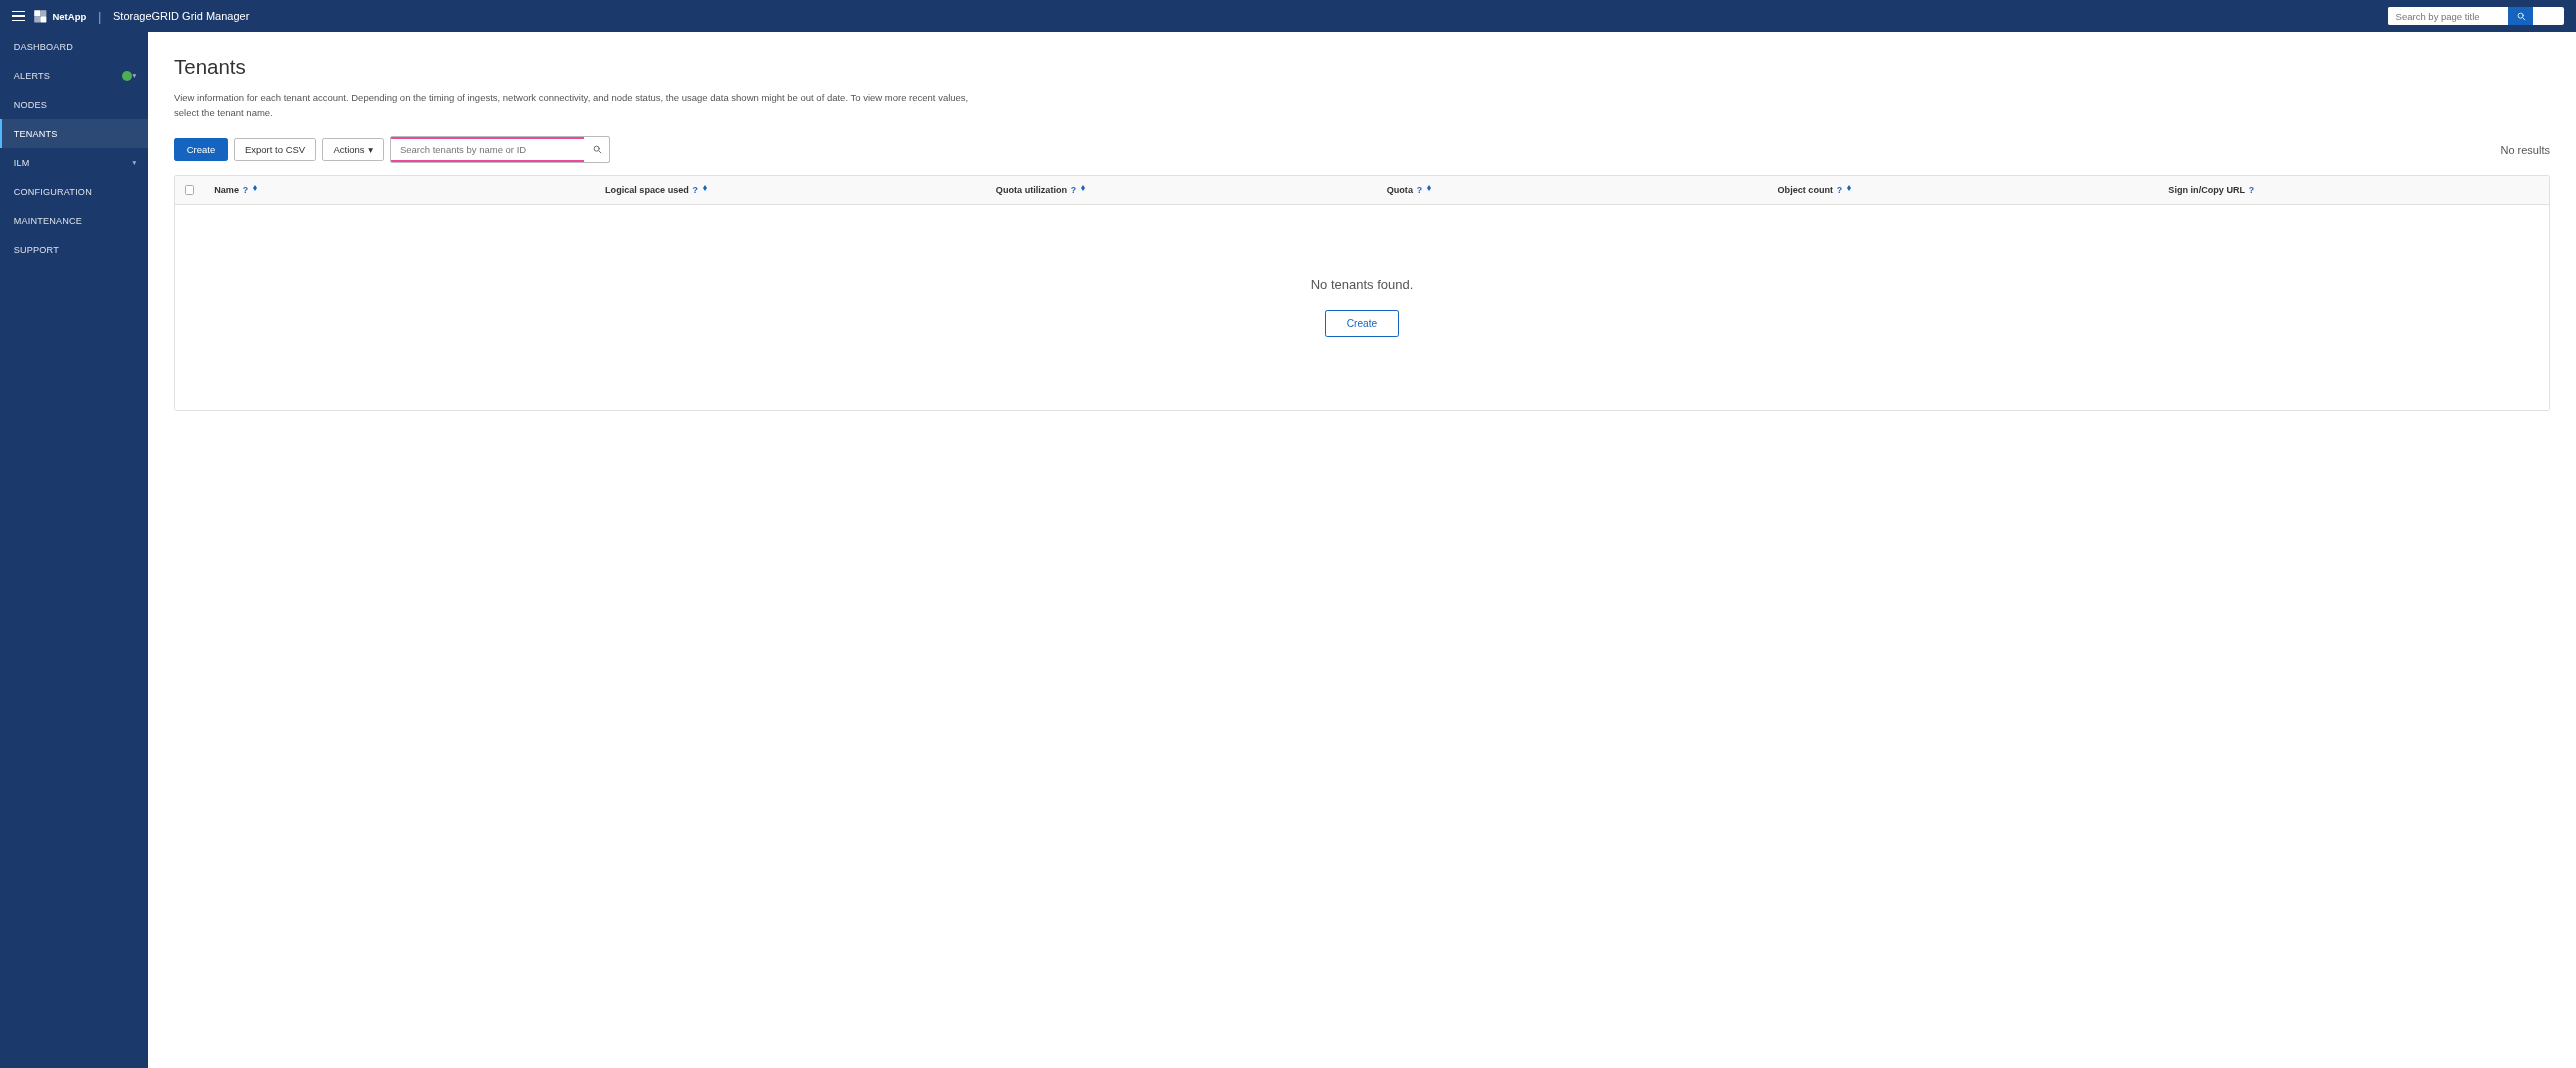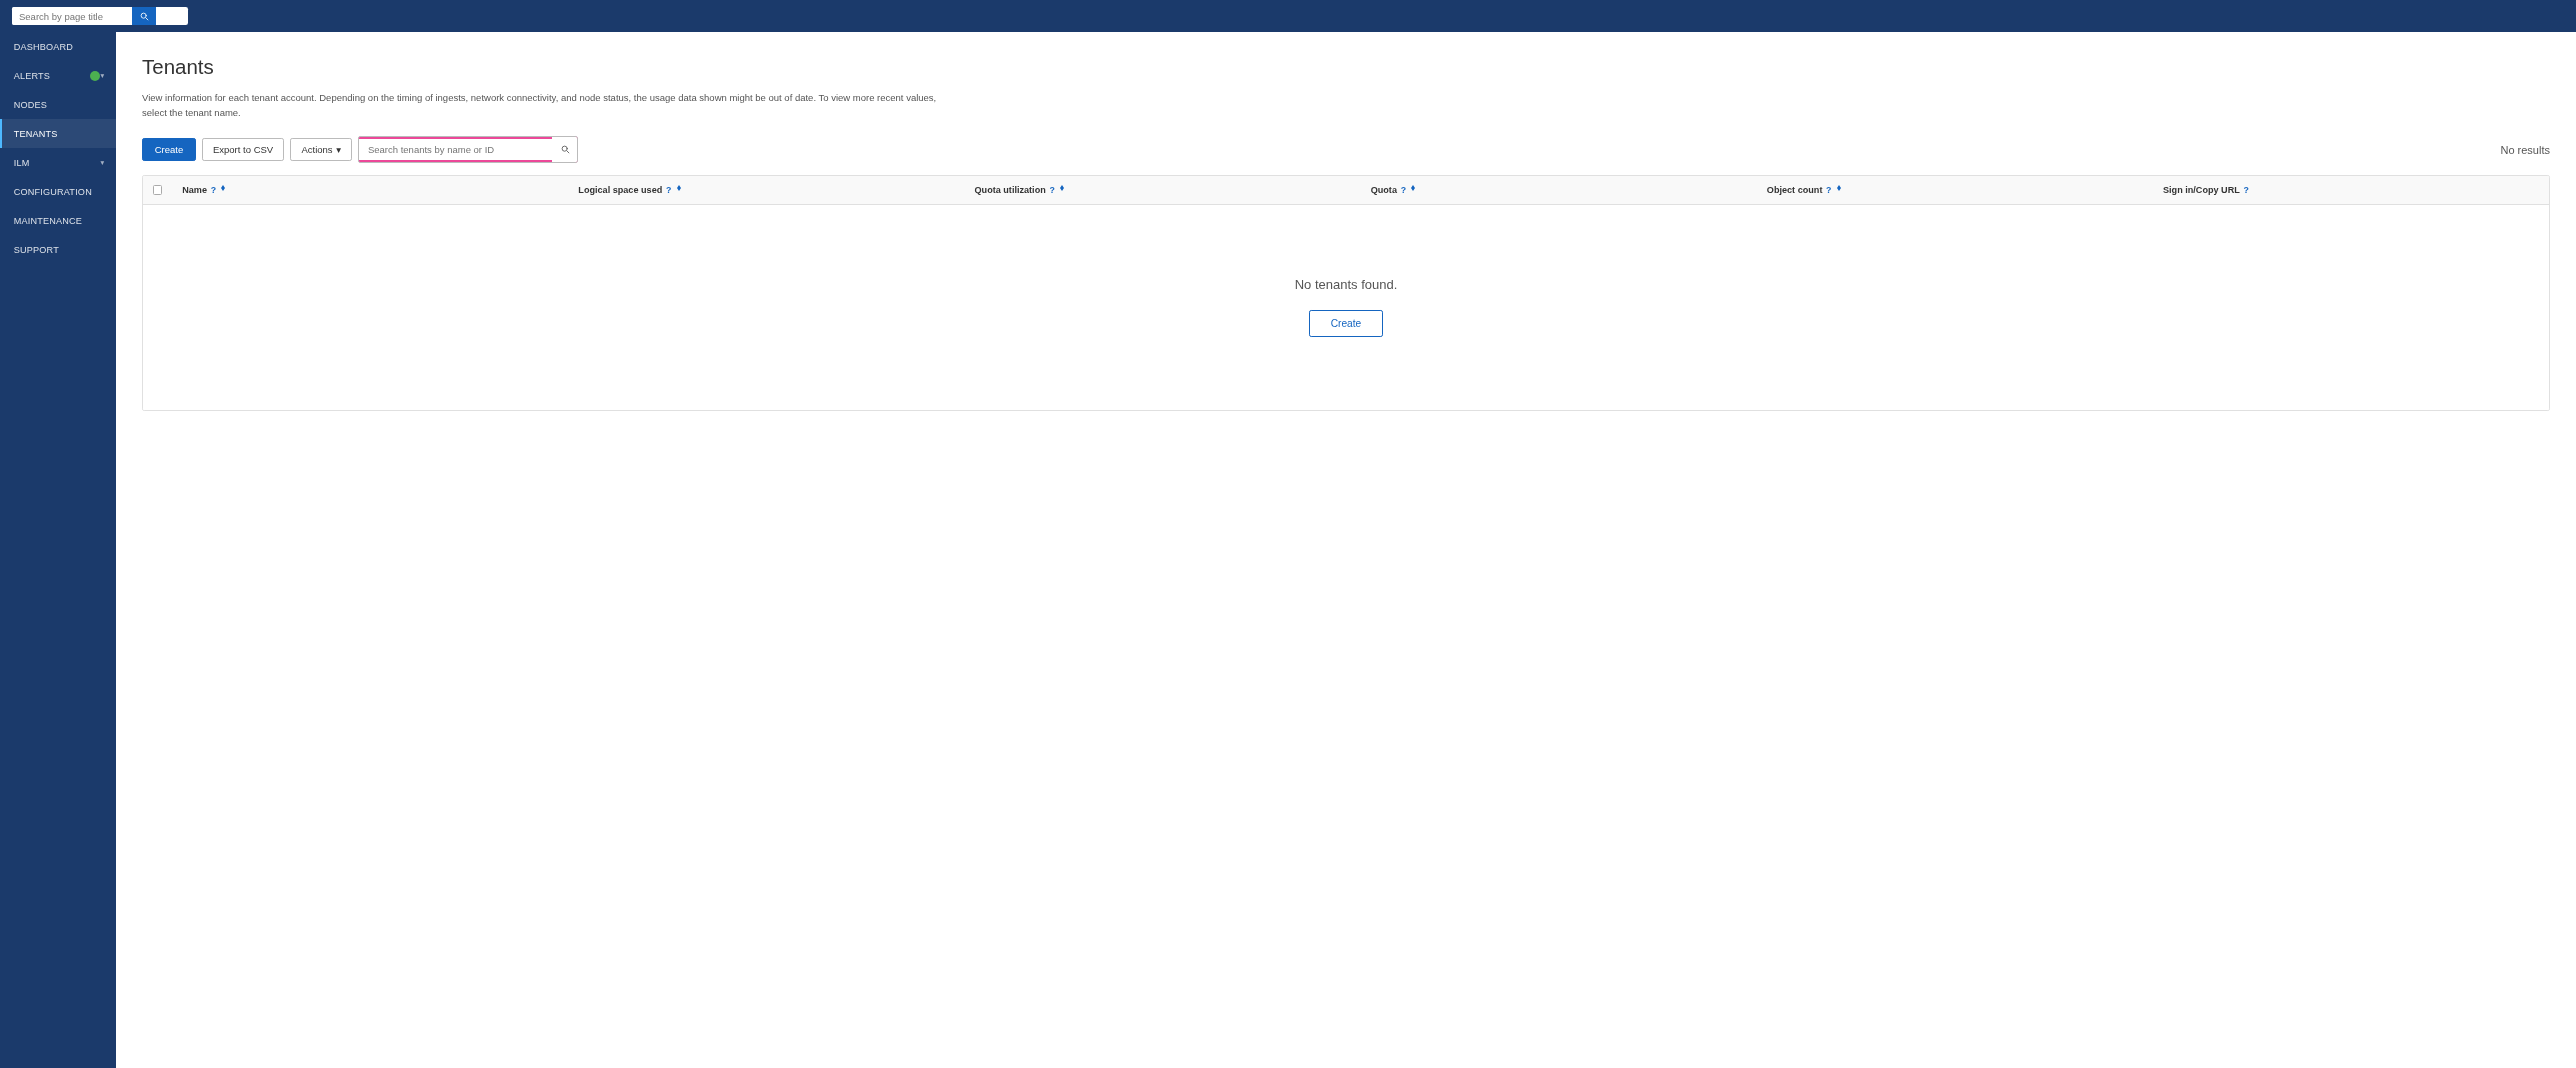--- a/index.html
+++ b/index.html
@@ -86,21 +86,21 @@
     
     .layout {
       display: flex;
       flex: 1;
       overflow: hidden;
     }
 
     
     .sidebar {
       background: #1b3a6b;
-      width: 116px;
+      width: 148px;
       flex-shrink: 0;
       display: flex;
       flex-direction: column;
       overflow-y: auto;
     }
     .sidebar-item {
       color: rgba(255,255,255,0.85);
       padding: 9.5px 11.7px;
       cursor: pointer;
       font-size: 9.1px;
@@ -292,20 +292,38 @@
       height: 10.2px;
       border: 0.7px solid #aaa;
       border-radius: 1.5px;
       background: white;
     }
   </style>
 </head>
 <body>
 
 <nav class="top-nav">
+  <div class="top-nav-left">
+    <div class="hamburger-icon">
+      <span></span>
+        <span></span>
+        <span></span>
+    </div>
+    <div class="netapp-logo">
+      <svg class="netapp-logo-icon" viewBox="0 0 24 24" fill="white" xmlns="http://www.w3.org/2000/svg">
+        <rect width="10" height="10" x="2" y="2" rx="1"></rect>
+        <rect width="10" height="10" x="12" y="2" rx="1" opacity="0.6"></rect>
+        <rect width="10" height="10" x="2" y="12" rx="1" opacity="0.6"></rect>
+        <rect width="10" height="10" x="12" y="12" rx="1"></rect>
+      </svg>
+      <span>NetApp</span>
+    </div>
+    <span class="nav-divider">|</span>
+    <span class="app-title">StorageGRID Grid Manager</span>
+  </div>
   <div class="search-bar-wrapper">
     <input class="search-bar-input" type="text" placeholder="Search by page title" style="">
     <button class="search-bar-btn">
       <svg width="10.2" height="10.2" viewBox="0 0 24 24">
         <path d="M21 21l-4.35-4.35M17 11A6 6 0 1 1 5 11a6 6 0 0 1 12 0z" stroke="white" stroke-width="2" fill="none" stroke-linecap="round"></path>
       </svg>
     </button>
   </div>
 </nav>
 

